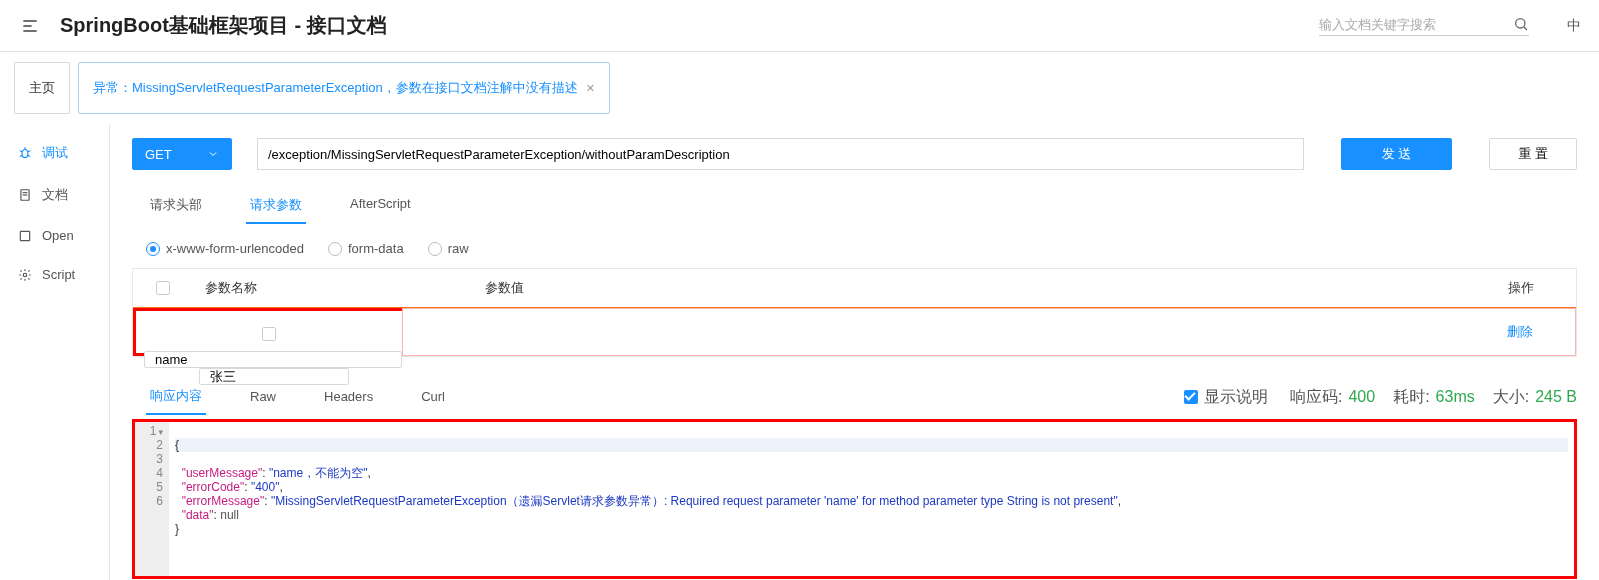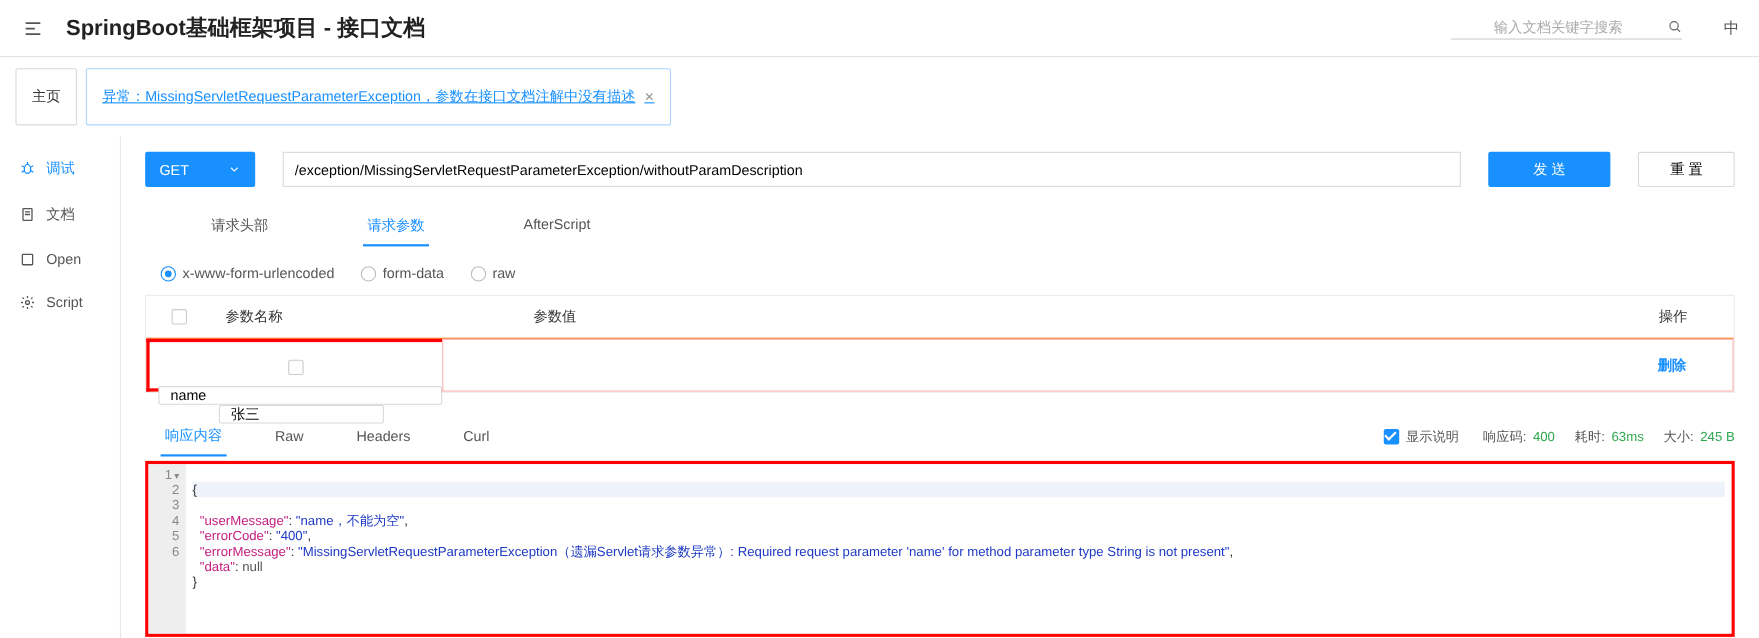--- a/index.html
+++ b/index.html
@@ -4,76 +4,76 @@
 <style>
 * { box-sizing: border-box; margin: 0; padding: 0; font-family: -apple-system, BlinkMacSystemFont, "Segoe UI", "Microsoft YaHei", sans-serif; }
 body { background: #fff; color: #333; font-size: 13px; }
 
 .topbar { display: flex; align-items: center; height: 52px; border-bottom: 1px solid #e0e0e0; padding: 0 18px; gap: 18px; }
 .menu-icon { width: 24px; height: 24px; color: #555; cursor: pointer; display: flex; align-items: center; justify-content: center; }
 .menu-icon svg { width: 20px; height: 20px; }
 .app-title { font-size: 20px; font-weight: 700; color: #222; }
 .topbar-spacer { flex: 1; }
 .search-wrap { display: flex; align-items: center; border-bottom: 1px solid #ccc; width: 210px; padding-bottom: 2px; }
-.search-input { border: none; outline: none; font-size: 13px; width: 100%; color: #333; margin-left: 39px; }
+.search-input { border: none; outline: none; font-size: 13px; width: 100%; color: #333; }
 .search-input::placeholder { color: #aaa; }
 .search-icon { width: 18px; height: 18px; color: #666; margin-left: 8px; }
 .lang { margin-left: 20px; color: #555; font-size: 14px; }
 
 .tabs-row { display: flex; align-items: center; padding: 10px 14px; gap: 8px; }
 .tab { border: 1px solid #d9d9d9; padding: 16px 14px; border-radius: 2px; background: #fff; color: #333; font-size: 13px; display: flex; align-items: center; gap: 8px; cursor: pointer; }
-.tab.active { color: #1890ff; border-color: #a9d5ff; text-decoration: underline; }
+.tab.active { color: #1890ff; border-color: #a9d5ff; }
 .tab-close { color: #999; font-size: 11px; cursor: pointer; }
 
 .layout { display: flex; min-height: 500px; }
 .sidebar { width: 110px; border-right: 1px solid #e6e6e6; padding: 8px 0; }
 .side-item { display: flex; align-items: center; gap: 10px; padding: 12px 18px; color: #555; font-size: 13px; cursor: pointer; }
 .side-item.active { color: #1890ff; }
 .side-icon { width: 14px; height: 14px; display: inline-flex; align-items: center; justify-content: center; }
 .side-icon svg { width: 14px; height: 14px; }
 
 .main { flex: 1; padding: 14px 22px; }
 
 .req-bar { display: flex; gap: 25px; }
 .method-sel { background: #1890ff; color: #fff; border: 1px solid #1890ff; width: 100px; height: 32px; display: flex; align-items: center; padding: 0 12px; justify-content: space-between; border-radius: 2px; font-size: 13px; }
 .method-sel svg { width: 12px; height: 12px; }
 .url-input { flex: 1; border: 1px solid #d9d9d9; height: 32px; padding: 0 10px; font-size: 13px; outline: none; }
-.btn { height: 32px; padding: 0 28px; border: 1px solid #d9d9d9; background: #fff; font-size: 13px; cursor: pointer; border-radius: 2px; }
+.btn { height: 32px; padding: 0 28px; border: 1px solid #d9d9d9; background: #fff; font-size: 13px; cursor: pointer; border-radius: 2px; margin-left: 12px; }
 .btn.primary { background: #1890ff; border-color: #1890ff; color: #fff; padding: 0 40px; }
 
 .subtabs { display: flex; gap: 40px; margin-top: 18px; border-bottom: 1px solid transparent; padding-left: 14px; }
-.subtab { padding: 8px 4px; color: #555; font-size: 13px; cursor: pointer; border-bottom: 2px solid transparent; margin-left: 42px; }
+.subtab { padding: 8px 4px; color: #555; font-size: 13px; cursor: pointer; border-bottom: 2px solid transparent; }
 .subtab.active { color: #1890ff; border-bottom-color: #1890ff; }
 
 .enc-row { display: flex; gap: 24px; margin-top: 16px; padding-left: 14px; }
 .radio { display: flex; align-items: center; gap: 6px; font-size: 13px; color: #555; cursor: pointer; }
 .radio-dot { width: 14px; height: 14px; border: 1px solid #bbb; border-radius: 50%; position: relative; }
 .radio.sel .radio-dot { border-color: #1890ff; }
 .radio.sel .radio-dot::after { content: ''; position: absolute; inset: 3px; background: #1890ff; border-radius: 50%; }
 
 .param-table { border: 1px solid #e8e8e8; margin-top: 12px; }
 .pt-head { display: flex; background: #fff; border-bottom: 1px solid #f97316; }
 .pt-cell { padding: 10px 12px; font-size: 13px; color: #333; }
 .pt-chk { width: 60px; display: flex; align-items: center; justify-content: center; }
 .chk { width: 14px; height: 14px; border: 1px solid #ccc; border-radius: 2px; }
 .pt-name { width: 280px; }
 .pt-val { flex: 1; }
 .pt-op { width: 80px; }
 .highlight-row { display: flex; align-items: center; }
 .hl-left { border: 3px solid #ff0000; border-right: none; display: flex; align-items: center; padding: 6px 0; height: 48px; flex-direction: column; }
-.hl-right { flex: 1; height: 48px; border: 1px solid #ffb3b3; display: flex; align-items: center; padding: 6px 0; font-weight: bold; }
+.hl-right { flex: 1; height: 48px; border: 1px solid #ffb3b3; display: flex; align-items: center; padding: 6px 0; }
 .cell-input { border: 1px solid #d9d9d9; height: 30px; padding: 0 10px; font-size: 13px; outline: none; border-radius: 2px; }
 .cell-input.name { width: 258px; margin-left: 8px; }
 .cell-input.val { width: 150px; margin-left: 10px; }
 .op-link { color: #1890ff; cursor: pointer; }
 
 .resp-tabs { display: flex; gap: 40px; margin-top: 22px; padding-left: 14px; align-items: center; }
 .resp-tab { padding: 8px 4px; color: #555; font-size: 13px; cursor: pointer; border-bottom: 2px solid transparent; }
 .resp-tab.active { color: #1890ff; border-bottom-color: #1890ff; }
-.resp-right { margin-left: auto; display: flex; align-items: center; gap: 6px; font-size: 12px; color: #555; }
+.resp-right { margin-left: auto; display: flex; align-items: center; gap: 6px; font-size: 16px; color: #555; }
 .chk2 { width: 14px; height: 14px; background: #1890ff; border-radius: 2px; position: relative; }
 .chk2::after { content: ''; position: absolute; left: 3px; top: 0px; width: 4px; height: 8px; border: solid #fff; border-width: 0 2px 2px 0; transform: rotate(45deg); }
 .stat-label { color: #555; }
 .stat-val { color: #2fa84f; font-weight: 500; }
 
 .code-wrap { border: 3px solid #ff0000; margin-top: 4px; display: flex; font-family: Consolas, Monaco, monospace; font-size: 12px; min-height: 160px; }
 .gutter { width: 34px; background: #eee; color: #888; text-align: right; padding: 2px 6px 2px 2px; user-select: none; }
 .gutter div { height: 14px; line-height: 14px; }
 .gut-tri::after { content: '▾'; font-size: 9px; margin-left: 2px; color: #888; }
 .code { flex: 1; padding: 2px 6px; white-space: pre; overflow-x: auto; background: #fff; }

